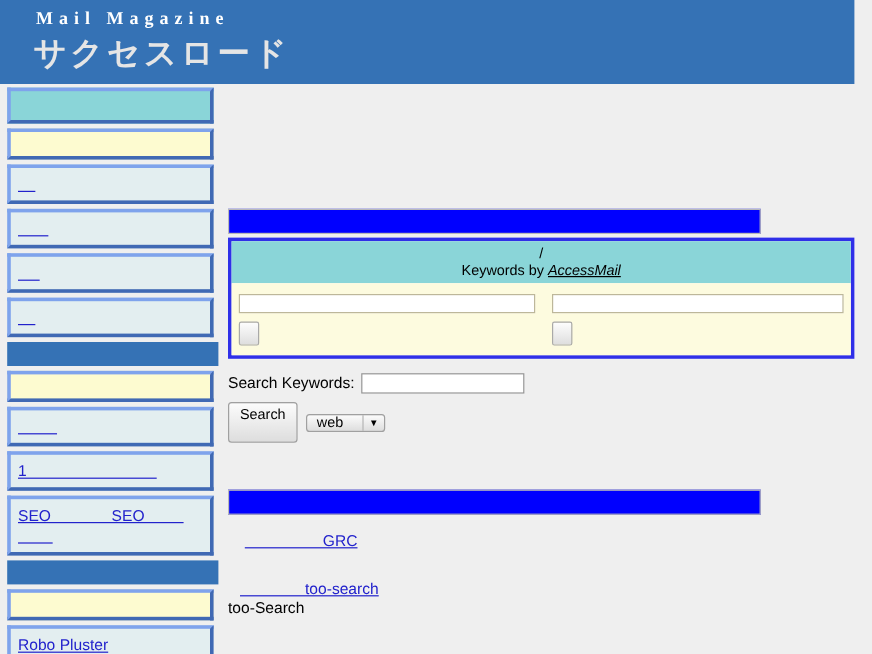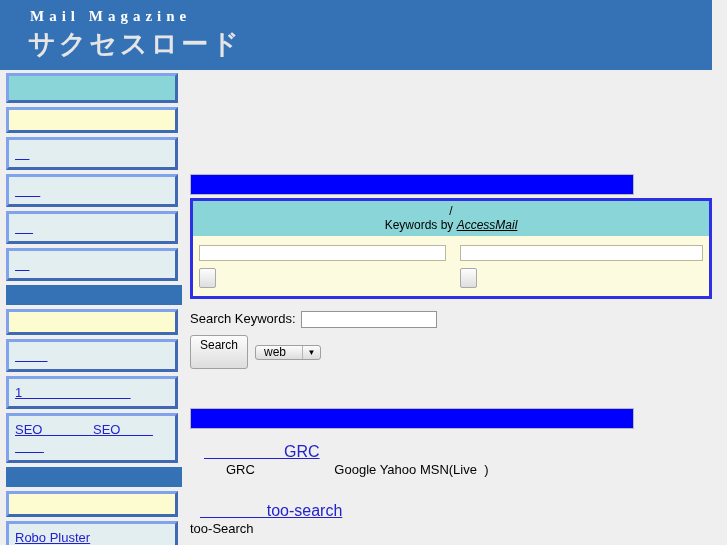--- a/index.html
+++ b/index.html
@@ -186,21 +186,21 @@
     display: flex;
     align-items: center;
     justify-content: center;
     font-size: 8px;
   }
   
   .tool-entry { margin-top: 14px; }
   .tool-entry .tool-link {
     color: #2222cc;
     text-decoration: underline;
-    font-size: 16px;
+    font-size: 13px;
     margin-left: 14px;
     display: inline-block;
   }
   .tool-entry .tool-desc {
     font-size: 13px;
     margin-top: 1px;
     white-space: pre;
   }
   #tool-entry-1 .tool-desc { margin-left: 36px; }
   #tool-entry-2 { margin-top: 25px; }
@@ -297,21 +297,20 @@
           <span class="sel-value">web</span>
           <span class="sel-arrow">▼</span>
         </div>
       </div>
     </div>
 
     <div class="blue-bar" id="blue-bar-2"></div>
 
     <div class="tool-entry" id="tool-entry-1">
       <a href="#" class="tool-link">&nbsp;&nbsp;&nbsp;&nbsp;&nbsp;&nbsp;&nbsp;&nbsp;&nbsp;&nbsp;&nbsp;&nbsp;&nbsp;&nbsp;&nbsp;&nbsp;&nbsp;&nbsp;GRC</a>
-      <div class="tool-desc">GRC&nbsp;&nbsp;&nbsp;&nbsp;&nbsp;&nbsp;&nbsp;&nbsp;&nbsp;&nbsp;&nbsp;&nbsp;&nbsp;&nbsp;&nbsp;&nbsp;&nbsp;&nbsp;&nbsp;&nbsp;&nbsp;&nbsp;Google Yahoo MSN(Live&nbsp;&nbsp;)</div>
     </div>
 
     <div class="tool-entry" id="tool-entry-2">
       <a href="#" class="tool-link">&nbsp;&nbsp;&nbsp;&nbsp;&nbsp;&nbsp;&nbsp;&nbsp;&nbsp;&nbsp;&nbsp;&nbsp;&nbsp;&nbsp;&nbsp;too-search</a>
       <div class="tool-desc">too-Search</div>
     </div>
 
   </div>
 </div>
 

